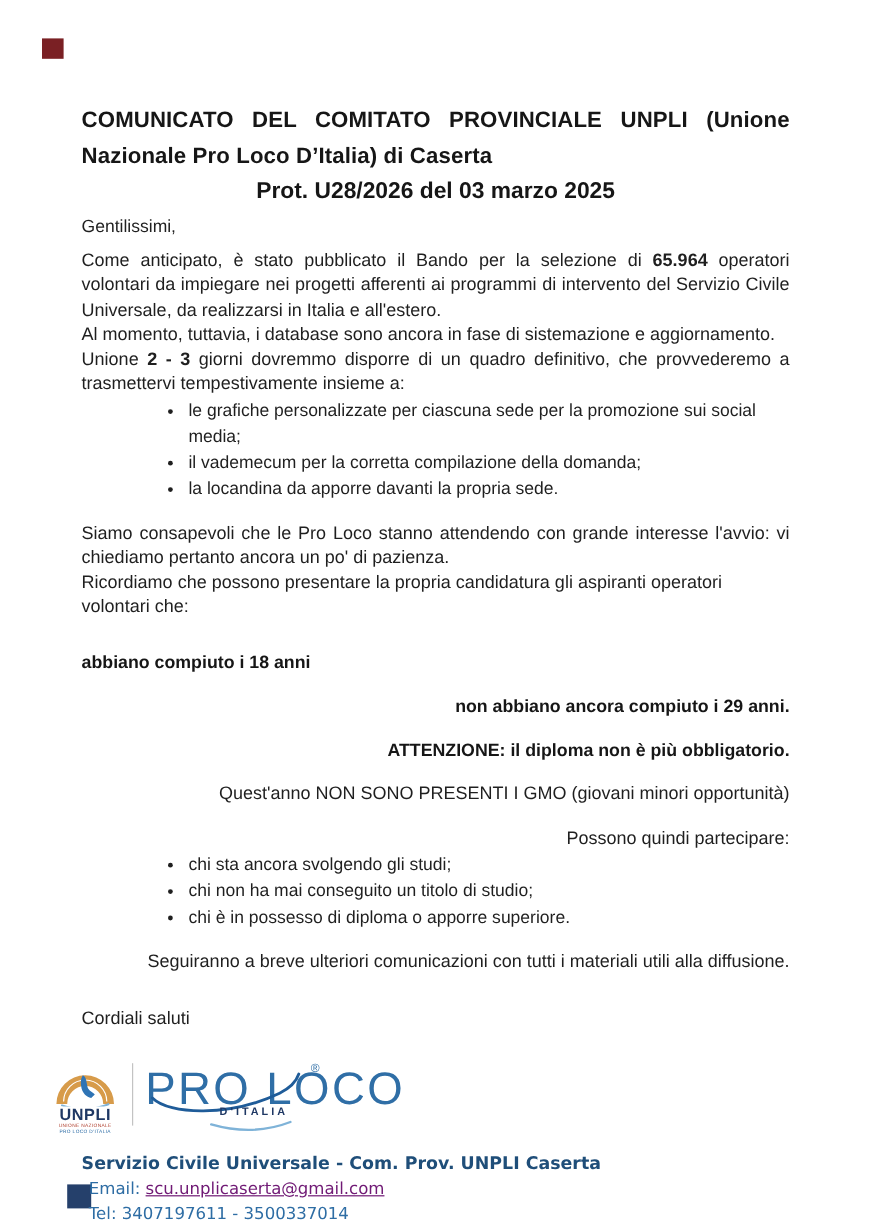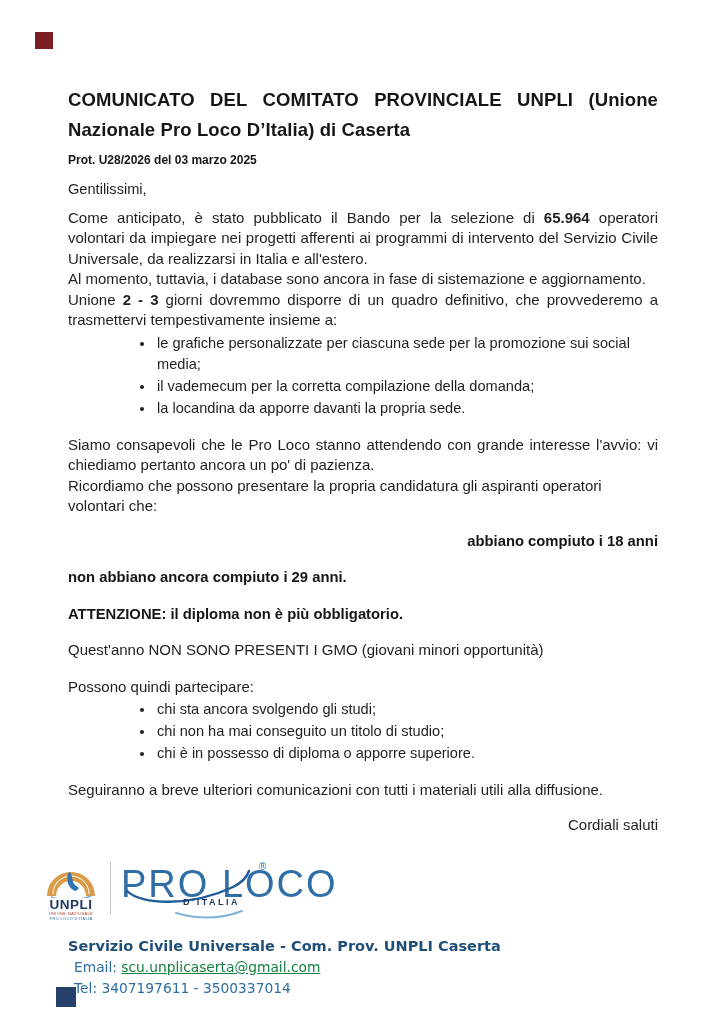--- a/index.html
+++ b/index.html
@@ -17,29 +17,29 @@
     color:var(--ink);overflow:hidden;
   }
   .mark{position:absolute;}
   .mark.red{left:35px;top:32px;width:18px;height:17px;background:var(--mark-red);}
   .mark.blue{left:56px;top:987px;width:20px;height:20px;background:var(--mark-blue);}
 
   .content{position:absolute;left:68px;top:85px;width:590px;}
 
   .title{font-weight:bold;font-size:18.5px;line-height:30px;color:var(--title-ink);letter-spacing:.1px;}
   .title .l1{text-align:justify;text-align-last:justify;}
-  .prot{margin-top:5px;font-weight:bold;font-size:12px;line-height:20px;color:var(--title-ink);}
+  .prot{margin-top:5px;font-weight:bold;font-size:19px;line-height:20px;color:var(--title-ink);text-align:center;}
   .greeting{margin-top:9px;font-size:14.6px;line-height:20.5px;}
 
   p.body{font-size:15px;line-height:20.5px;}
   p.just{text-align:justify;}
   .mt0{margin-top:0;} 
   .p1{margin-top:8px;}
-  .gapL{margin-top:16px;}
-  .gapM{margin-top:14px;text-align:right;}
+  .gapL{margin-top:16px;text-align:right;}
+  .gapM{margin-top:26px;}
 
   ul.bullets{margin:2px 0 0 0;padding-left:67px;font-size:14.6px;line-height:21px;}
   ul.bullets li{padding-left:2px;margin-bottom:1px;margin-left:20px;}
 
   .bold-line{font-weight:bold;font-size:14.8px;line-height:20.5px;color:var(--title-ink);}
 
   
   .logo-row{margin-top:22px;margin-left:-28px;display:flex;align-items:center;height:70px;}
   .emblem{width:62px;text-align:center;}
   .emblem svg{display:block;margin:0 auto;}
@@ -57,21 +57,21 @@
   .wordmark .dit{
     position:absolute;left:62px;top:36px;font-size:9px;letter-spacing:2.5px;
     color:var(--logo-navy);font-weight:bold;
   }
   .wordmark svg{position:absolute;left:0;top:0;}
 
   
   .footer{margin-top:10px;font-family:"DejaVu Sans","Liberation Sans",sans-serif;}
   .f1{font-weight:bold;font-size:14.5px;line-height:19px;color:var(--navy);}
   .f2,.f3{margin-top:2px;font-size:13.8px;line-height:19px;color:var(--blue);padding-left:6px;}
-  .f2 .addr{color:#15803d;text-decoration:underline;}
+  .f2 .addr{color:#701a75;text-decoration:underline;}
 </style>
 </head>
 <body>
 
 <div class="page">
 
   <div class="mark red"></div>
   <div class="mark blue"></div>
 
   <div class="content">

